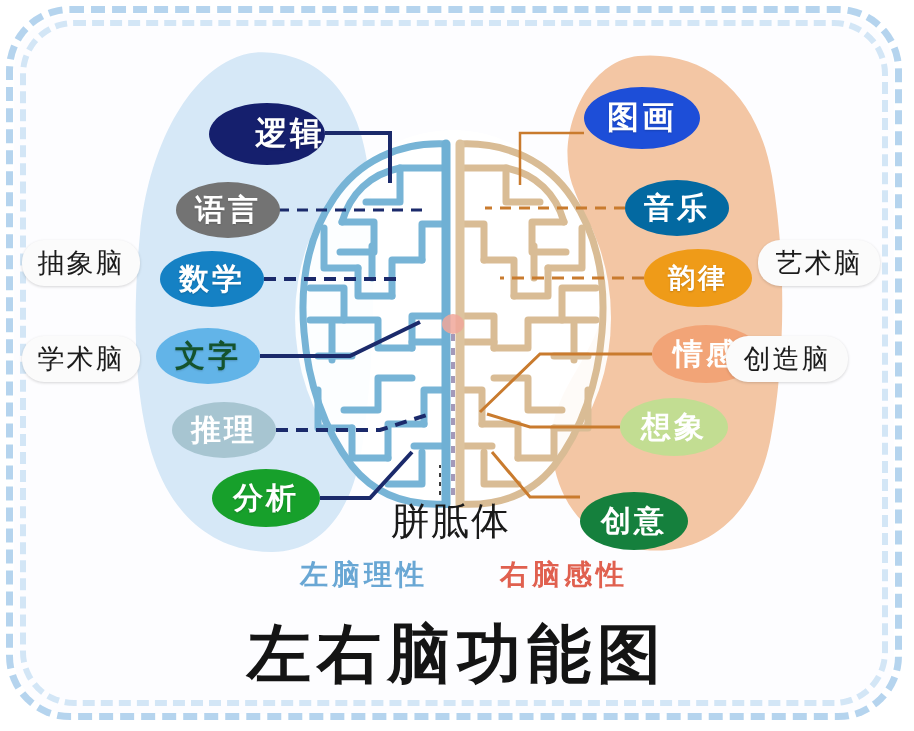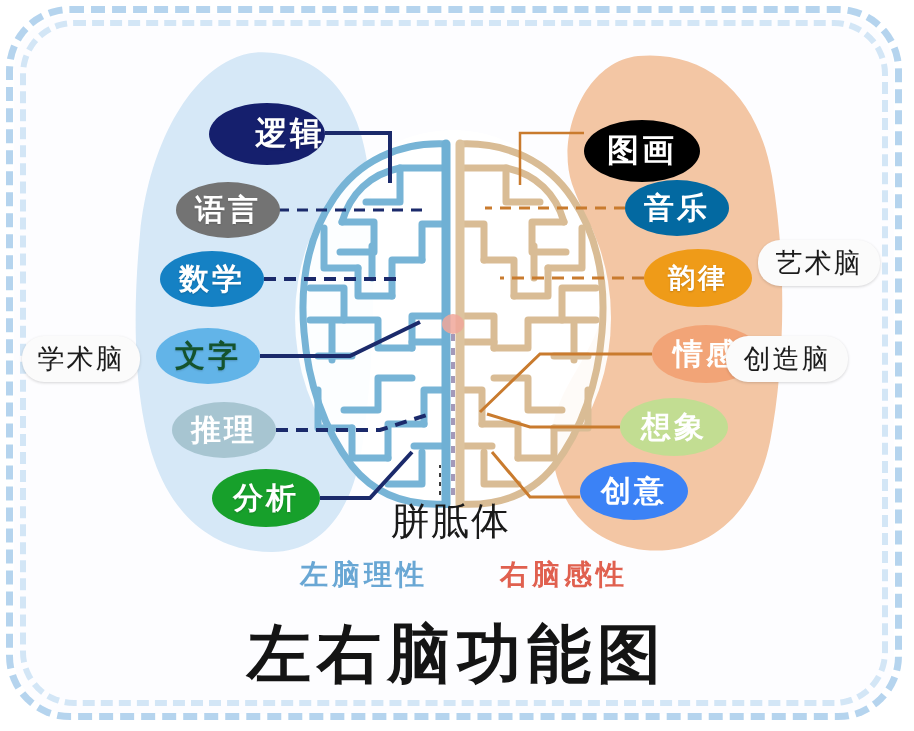--- a/index.html
+++ b/index.html
@@ -279,40 +279,43 @@
     </div>
     <div class="pill soft" style="left:172px;top:402px;width:104px;height:56px;background:#a7c5d1;color:#ffffff;font-size:30px;">
       <span>推理</span>
     </div>
     <div class="pill" style="left:212px;top:469px;width:108px;height:58px;background:#17a02b;color:#ffffff;font-size:30px;">
       <span>分析</span>
     </div>
   </div>
 
   <div>
-    <div class="pill" style="left:584px;top:120px;width:116px;height:62px;background:#000000;color:#ffffff;font-size:32px;">
+    <div class="pill" style="left:584px;top:87px;width:116px;height:62px;background:#1d4ed8;color:#ffffff;font-size:32px;">
       <span>图画</span>
     </div>
     <div class="pill soft" style="left:625px;top:180px;width:104px;height:56px;background:#0369a1;color:#ffffff;font-size:30px;">
       <span>音乐</span>
     </div>
     <div class="pill" style="left:644px;top:249px;width:108px;height:58px;background:#ef9b18;color:#ffffff;font-size:27px;">
       <span>韵律</span>
     </div>
     <div class="pill soft" style="left:652px;top:325px;width:108px;height:58px;background:#f2a477;color:#ffffff;font-size:30px;">
       <span>情感</span>
     </div>
     <div class="pill soft" style="left:620px;top:398px;width:108px;height:58px;background:#c2dd92;color:#ffffff;font-size:30px;">
       <span>想象</span>
     </div>
-    <div class="pill soft" style="left:580px;top:462px;width:108px;height:58px;background:#3b82f6;color:#ffffff;font-size:30px;">
+    <div class="pill soft" style="left:580px;top:492px;width:108px;height:58px;background:#15803d;color:#ffffff;font-size:30px;">
       <span>创意</span>
     </div>
   </div>
 
+  <div class="tag" style="left:22px;top:240px;width:118px;height:46px;">
+    <span>抽象脑</span>
+  </div>
   <div class="tag" style="left:22px;top:336px;width:118px;height:46px;">
     <span>学术脑</span>
   </div>
   <div class="tag" style="left:758px;top:240px;width:122px;height:46px;">
     <span>艺术脑</span>
   </div>
   <div class="tag" style="left:726px;top:336px;width:122px;height:46px;">
     <span>创造脑</span>
   </div>
 

